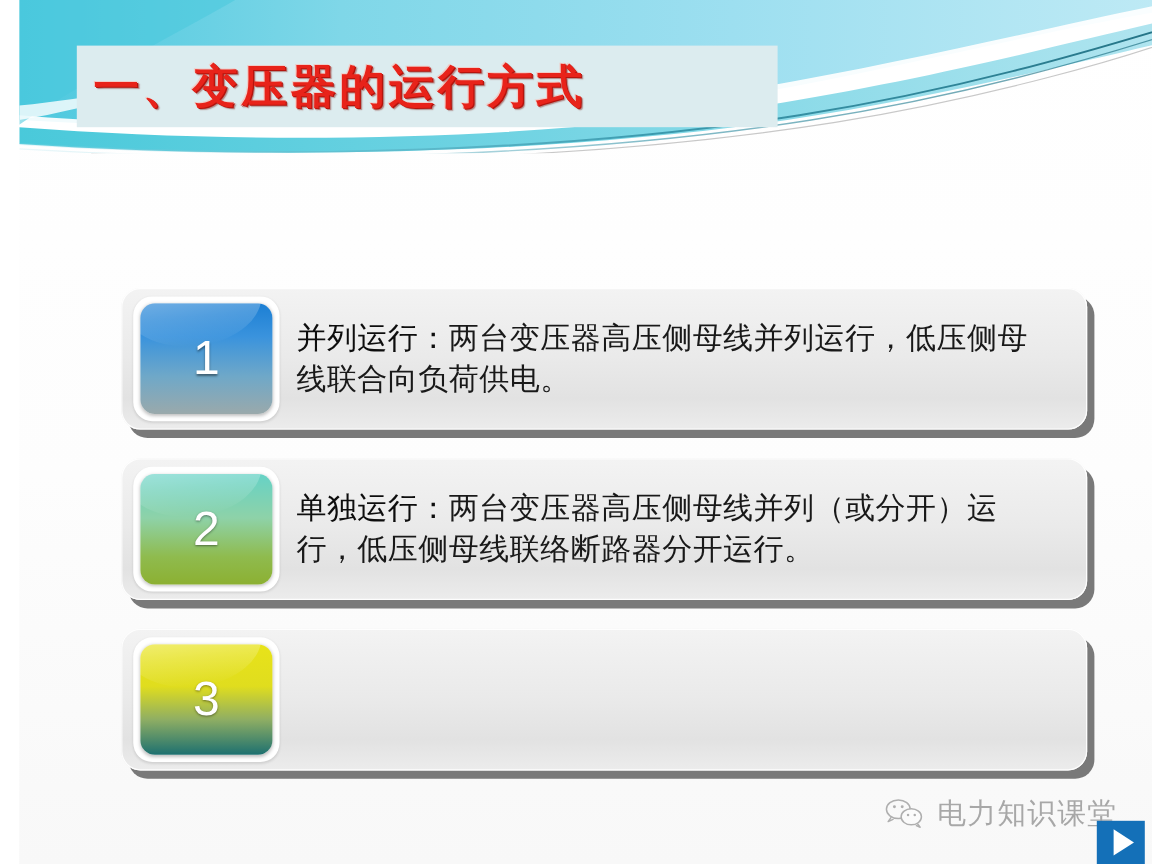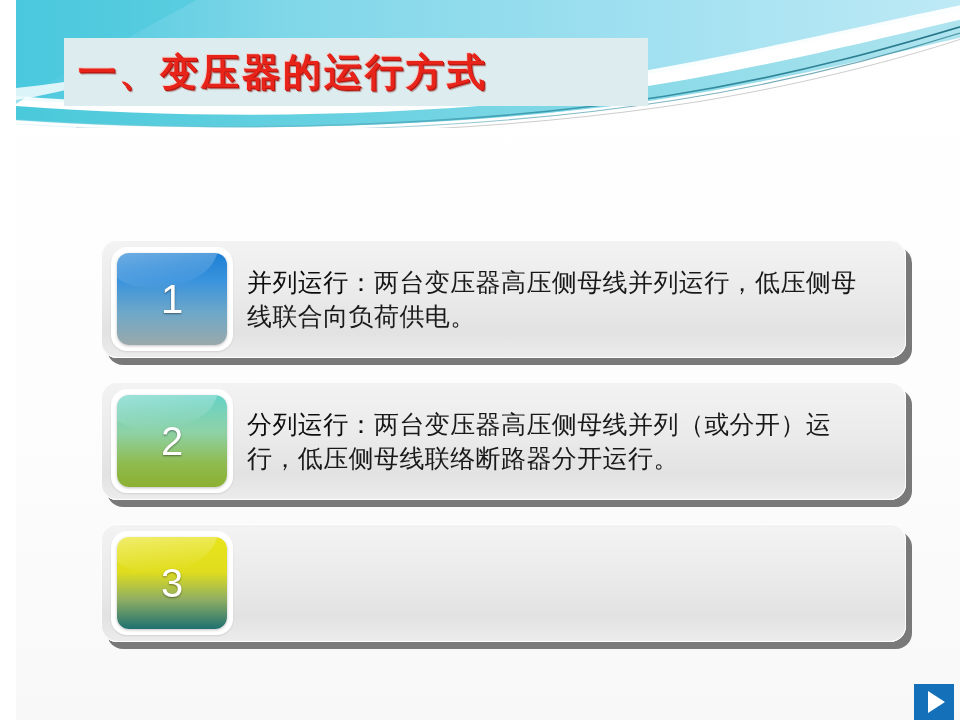--- a/index.html
+++ b/index.html
@@ -218,32 +218,47 @@
       </div>
     </div>
 
     <div class="card">
       <div class="badge-wrap">
         <div class="badge b2">
           <span class="badge-num">2</span>
         </div>
       </div>
       <div class="card-text">
-        <span class="lbl">分列运行：</span><span>两台变压器高压侧母线并列（或分开）运行，低压侧母线联络断路器分开运行。</span>
+        <span class="lbl">单独运行：</span><span>两台变压器高压侧母线并列（或分开）运行，低压侧母线联络断路器分开运行。</span>
       </div>
     </div>
 
     <div class="card">
       <div class="badge-wrap">
         <div class="badge b3">
           <span class="badge-num">3</span>
         </div>
       </div>
     </div>
 
   </div>
 
+  <div class="footer">
+    <span>
+      <svg class="wechat-icon" viewBox="0 0 40 32" xmlns="http://www.w3.org/2000/svg">
+        <ellipse cx="14" cy="12" rx="11" ry="8.6" fill="none" stroke="#4a4a4a" stroke-width="1.4"></ellipse>
+        <path d="M7.5 19.2 L4.6 23.4 L9.6 21.1" fill="none" stroke="#4a4a4a" stroke-width="1.4" stroke-linejoin="round"></path>
+        <circle cx="10.4" cy="9.6" r="1.35" fill="#4a4a4a"></circle>
+        <circle cx="17.6" cy="9.6" r="1.35" fill="#4a4a4a"></circle>
+        <ellipse cx="26" cy="19" rx="9.4" ry="7.4" fill="#ffffff" stroke="#4a4a4a" stroke-width="1.4"></ellipse>
+        <path d="M31.6 25.2 L34.2 28.6 L30.2 26.9" fill="none" stroke="#4a4a4a" stroke-width="1.4" stroke-linejoin="round"></path>
+        <circle cx="23" cy="17.4" r="1.15" fill="#4a4a4a"></circle>
+        <circle cx="29.2" cy="17.4" r="1.15" fill="#4a4a4a"></circle>
+      </svg>
+    </span>
+    <span class="footer-label">电力知识课堂</span>
+  </div>
 
   <div class="play-button">
     <span class="play-tri"></span>
   </div>
 
 </div>
 
 </body></html>

